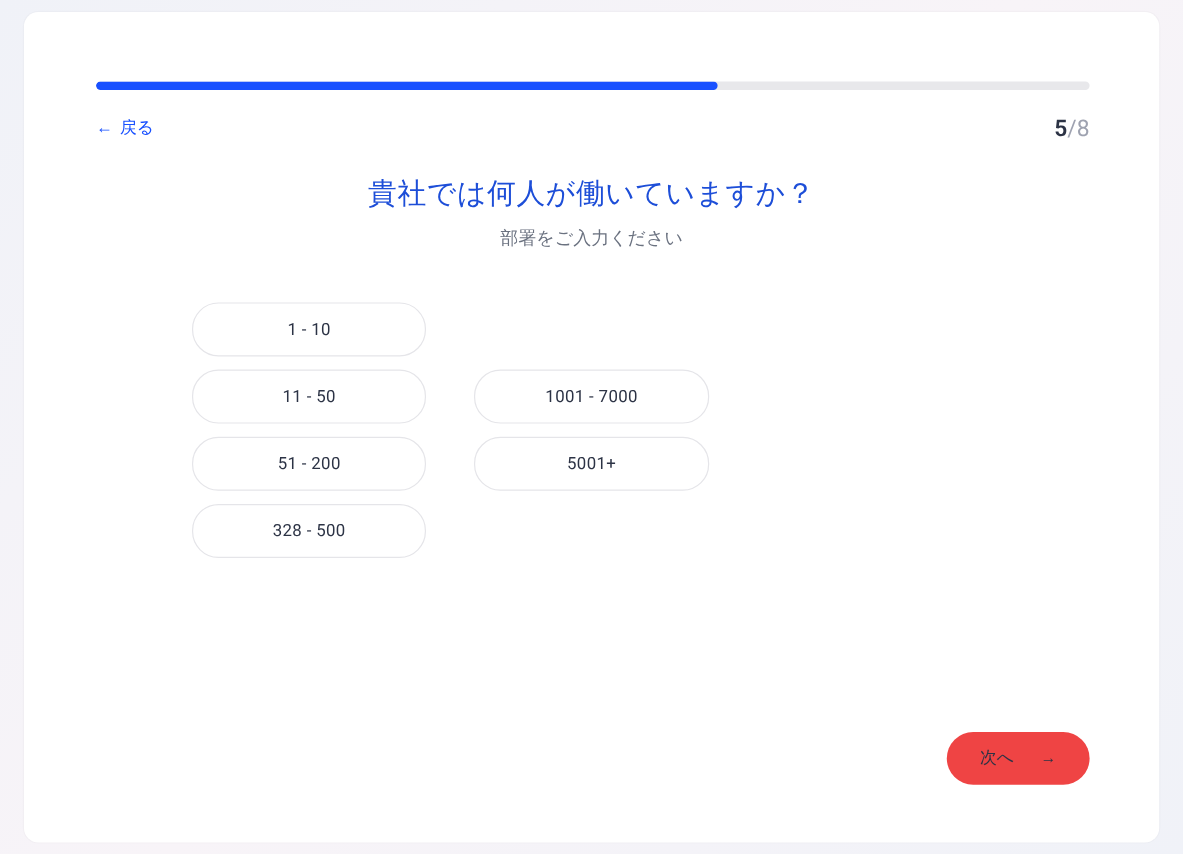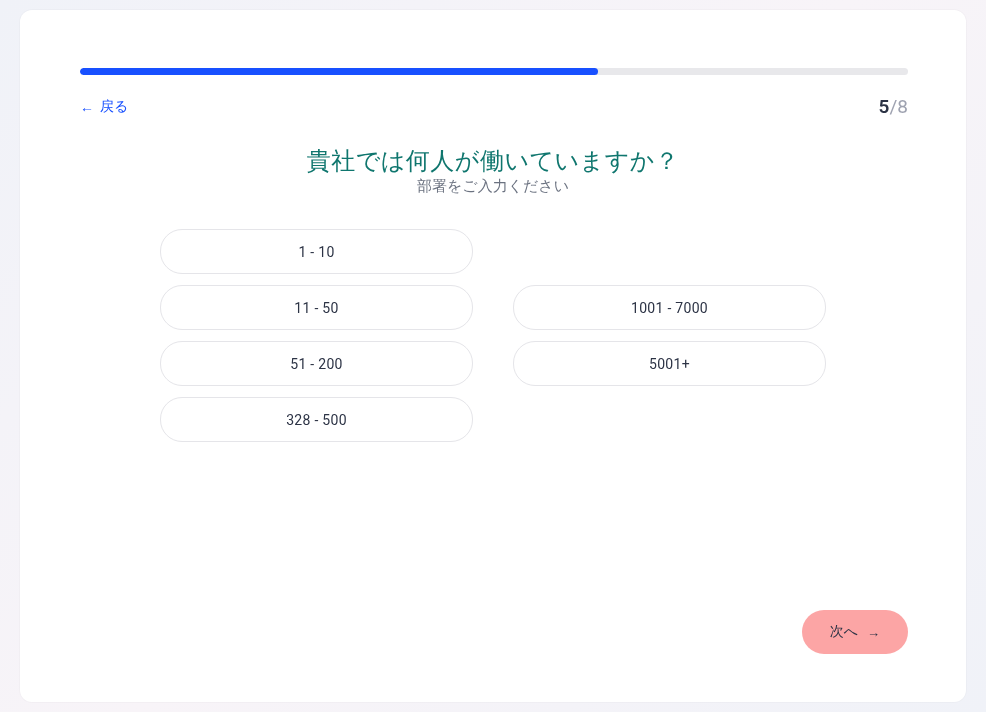--- a/index.html
+++ b/index.html
@@ -83,39 +83,39 @@
     .content {
       position: absolute;
       top: 135px;
       left: 0;
       right: 0;
       text-align: center;
     }
 
     .title {
       font-size: 24px;
-      color: #0f766e;
+      color: #1d4ed8;
       font-weight: 400;
-      margin-bottom: 0;
+      margin-bottom: 12px;
       letter-spacing: 0.5px;
     }
 
     .subtitle {
       font-size: 15px;
       color: #6b7280;
       font-weight: 400;
     }
 
     .options-grid {
       position: absolute;
-      top: 219px;
+      top: 242px;
       left: 140px;
       right: 140px;
       display: grid;
-      grid-template-columns: 1fr 1fr;
+      grid-template-columns: 1fr 1fr 1fr;
       column-gap: 40px;
       row-gap: 11px;
     }
 
     .option-button {
       border: 1px solid #e5e5e9;
       background: #ffffff;
       border-radius: 22px;
       height: 45px;
       font-size: 14px;
@@ -125,32 +125,32 @@
       display: flex;
       align-items: center;
       justify-content: center;
       letter-spacing: 0.3px;
     }
 
     .next-button {
       position: absolute;
       bottom: 48px;
       right: 58px;
-      background: #fca5a5;
+      background: #ef4444;
       border: none;
       border-radius: 22px;
       height: 44px;
       padding: 0 28px;
       font-size: 14px;
       color: #2c3345;
       cursor: pointer;
       font-family: inherit;
       display: flex;
       align-items: center;
-      gap: 9px;
+      gap: 22px;
     }
 
     .next-button .arrow {
       font-size: 13px;
     }
 
     .col-left {
       grid-column: 1;
     }
 

